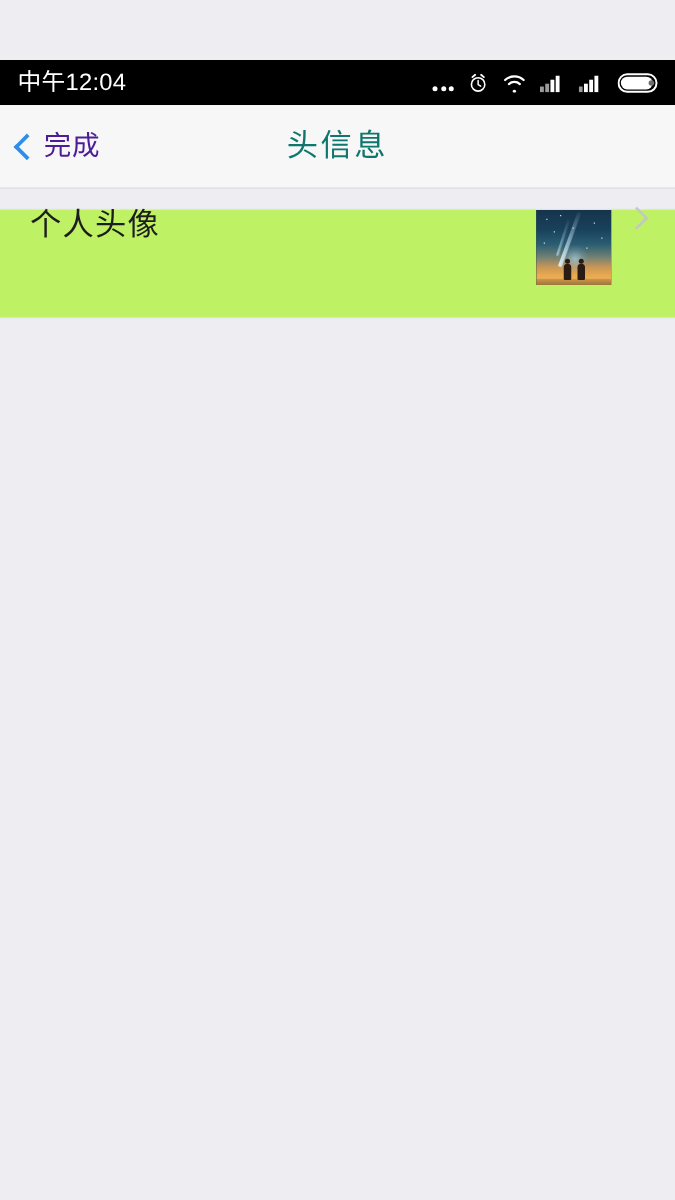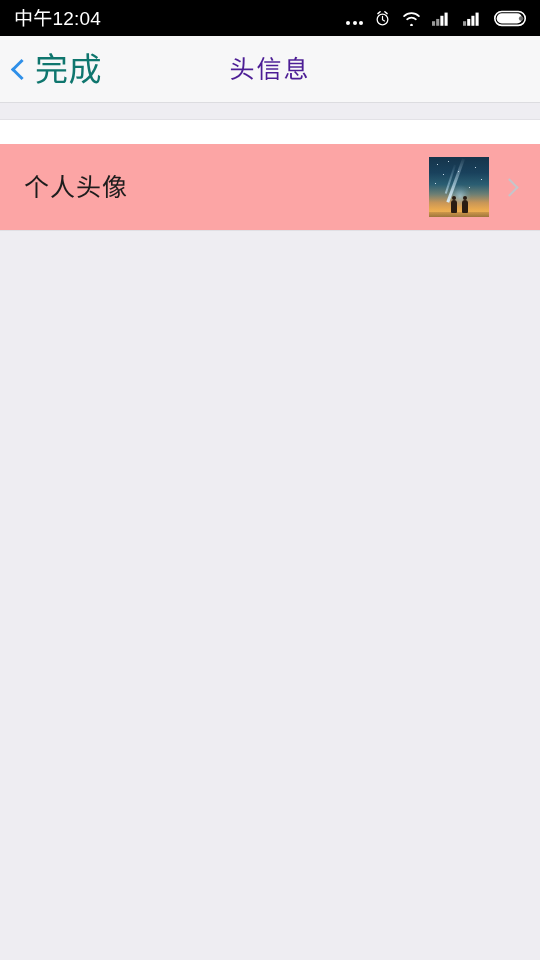--- a/index.html
+++ b/index.html
@@ -26,20 +26,21 @@
   
   .status-bar {
     height: 36px;
     background: #000000;
     display: flex;
     align-items: center;
     justify-content: space-between;
     padding: 0 12px 0 14px;
     box-sizing: border-box;
     flex: 0 0 auto;
+    margin-top: 48px;
   }
   .status-time {
     color: #ffffff;
     font-size: 19px;
     letter-spacing: 0.2px;
     line-height: 1;
     white-space: nowrap;
   }
   .status-icons {
     display: flex;
@@ -93,30 +94,30 @@
     display: inline-block;
     width: 12px;
     height: 12px;
     border-left: 3px solid #2f8fe8;
     border-bottom: 3px solid #2f8fe8;
     transform: rotate(45deg);
     margin-right: 2px;
     margin-top: 0px;
   }
   .nav-back-label {
-    color: #0f766e;
-    font-size: 33px;
+    color: #4c1d95;
+    font-size: 22px;
     line-height: 1;
     letter-spacing: 0.5px;
   }
   .nav-title {
     position: absolute;
     left: 0; right: 0;
     text-align: center;
-    color: #4c1d95;
+    color: #0f766e;
     font-size: 25px;
     line-height: 1;
     letter-spacing: 2px;
     pointer-events: none;
   }
 
   
   .gap-band {
     height: 17px;
     background: #eeedf2;
@@ -127,26 +128,24 @@
 
   
   .list {
     background: #ffffff;
     border-bottom: 1px solid #e0dfe4;
     flex: 0 0 auto;
   }
   .row {
     position: relative;
     display: flex;
-    align-items: center;
     padding: 0 18px 0 24px;
     box-sizing: border-box;
-    background: #fca5a5;
+    background: #bef264;
     cursor: pointer;
-    margin-top: 24px;
   }
   .row.row-avatar { height: 86px; }
   .row.row-plain  { height: 65px; }
 
   .row + .row::before {
     content: "";
     position: absolute;
     left: 24px;
     right: 0;
     top: 0;

